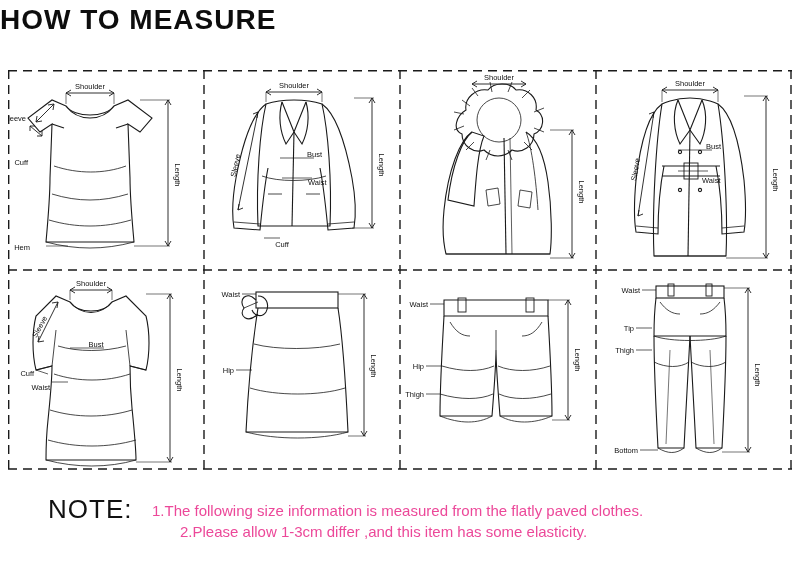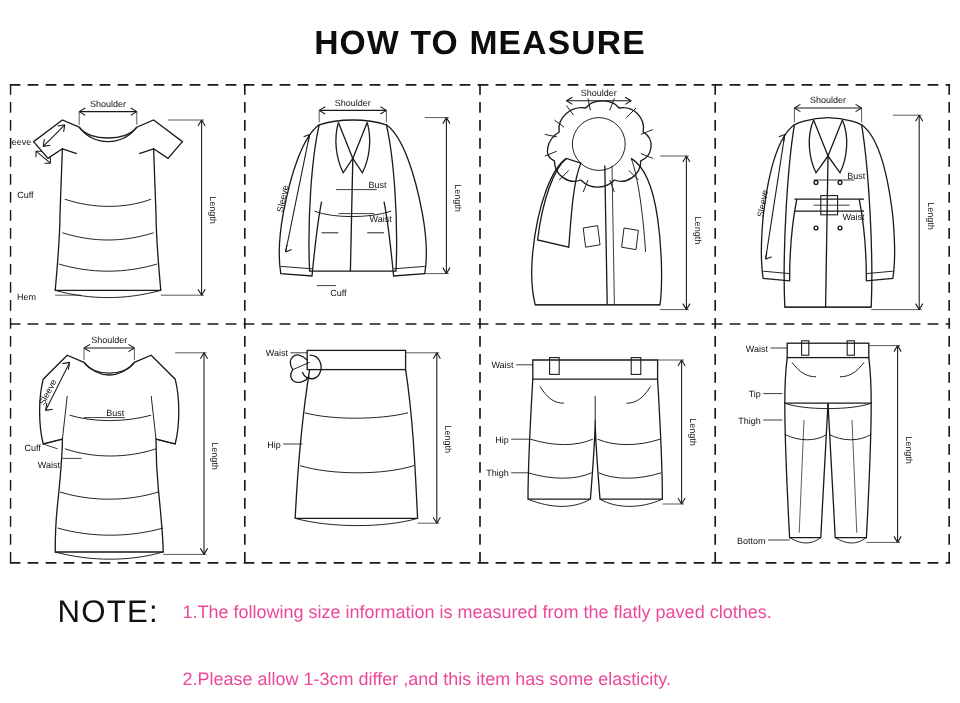--- a/index.html
+++ b/index.html
@@ -15,24 +15,23 @@
     position: relative;
     overflow: hidden;
   }
   #page {
     position: relative;
     width: 800px;
     height: 586px;
   }
   #title {
     position: absolute;
-    top: 20px;
+    top: 4px;
     left: 0;
     width: 800px;
-    text-align: center;
     font-size: 28px;
     font-weight: bold;
     letter-spacing: 1px;
     color: #0d0d0d;
   }
   
   #grid {
     position: absolute;
     left: 8px;
     top: 70px;
@@ -67,21 +66,21 @@
     color: #111;
   }
   .note-line {
     position: absolute;
     left: 152px;
     font-size: 15px;
     color: #ec4899;
     white-space: nowrap;
   }
   #note-line-1 { top: 24px; }
-  #note-line-2 { top: 80px; }
+  #note-line-2 { top: 45px; margin-left: 28px; }
   text {
     font-family: "Liberation Sans", sans-serif;
     fill: #111;
   }
 </style>
 </head>
 <body>
 
 <div id="page">
 

